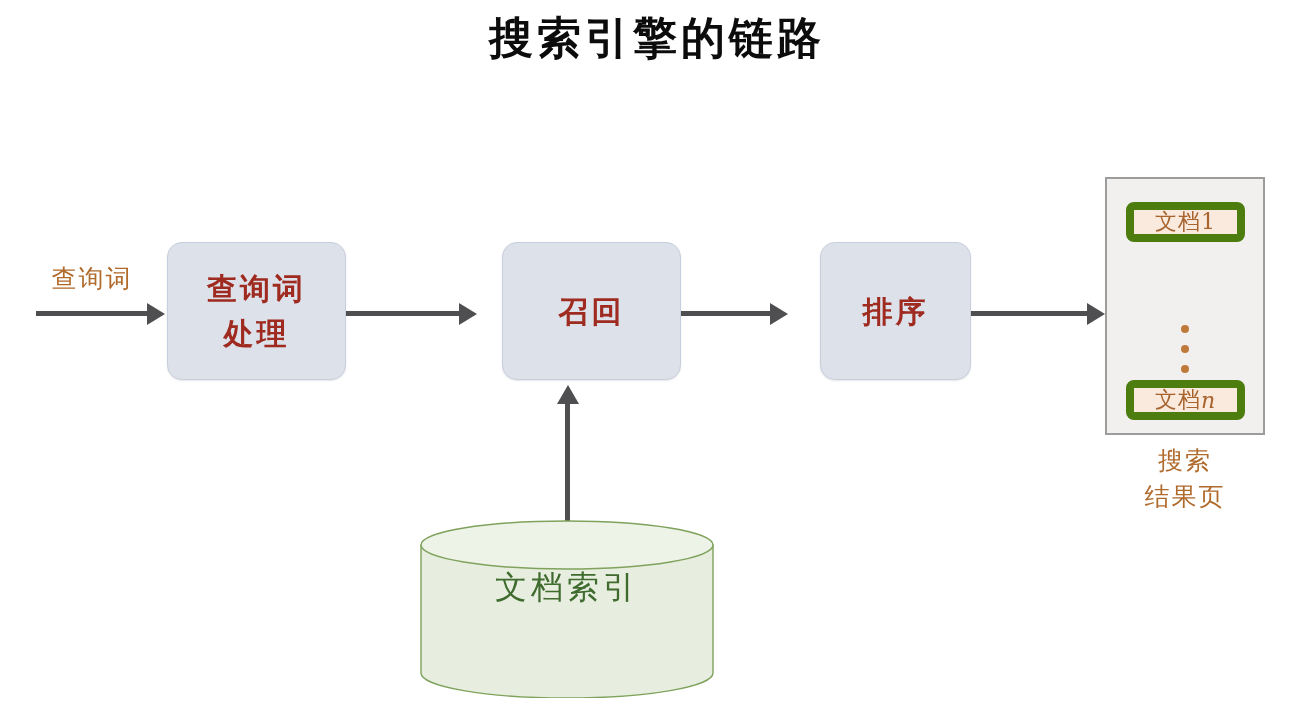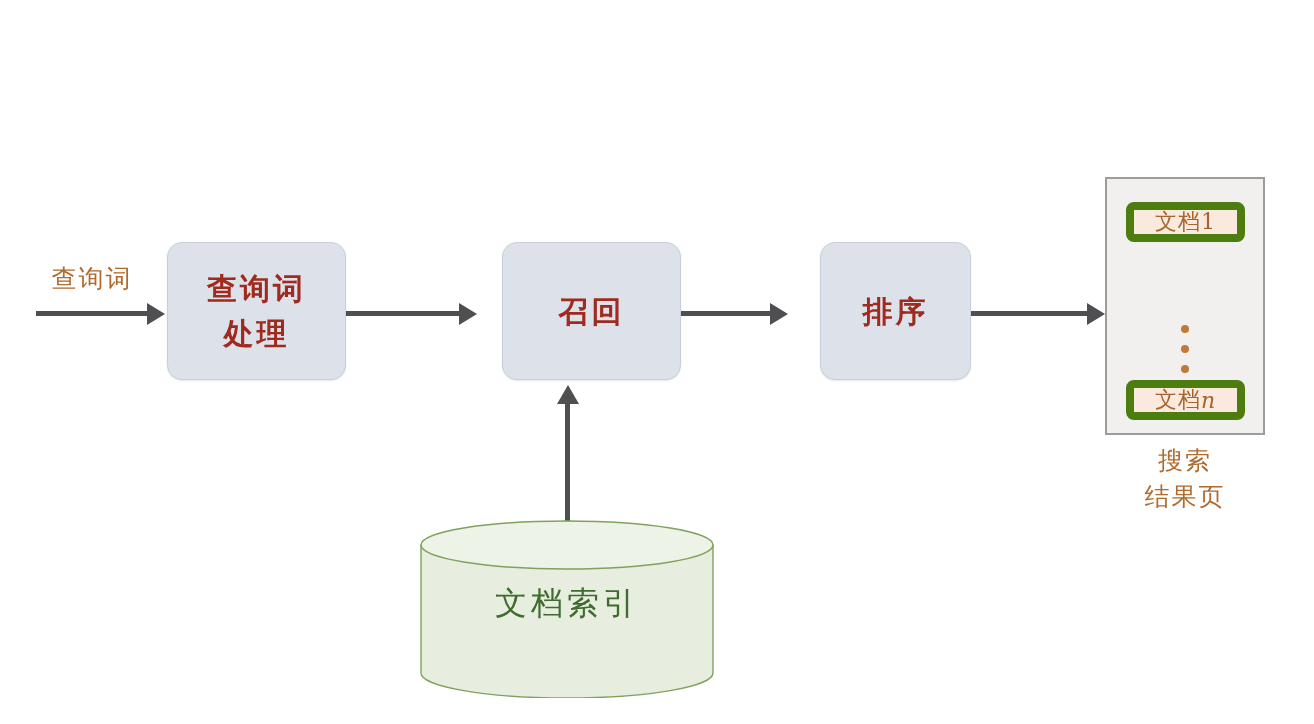--- a/index.html
+++ b/index.html
@@ -188,35 +188,36 @@
     position: absolute;
     left: 420px;
     top: 520px;
     width: 294px;
     height: 178px;
   }
   #cylinder svg { display: block; }
   .cyl-label {
     position: absolute;
     left: 420px;
-    top: 582px;
+    top: 566px;
     width: 294px;
     text-align: center;
     font-family: "DejaVu Serif", serif;
     font-size: 32px;
     letter-spacing: 4px;
     color: #3f6b2f;
     white-space: nowrap;
   }
 </style>
 </head>
 <body>
 
 <div id="canvas">
 
+  <div class="title">搜索引擎的链路</div>
 
   <div class="query-label">查询词</div>
 
   <div class="arrow-h" id="arrow-1"></div>
   <div class="arrow-h" id="arrow-2"></div>
   <div class="arrow-h" id="arrow-3"></div>
   <div class="arrow-h" id="arrow-4"></div>
   <div class="arrow-v"></div>
 
   <div class="pbox" id="box-query">

